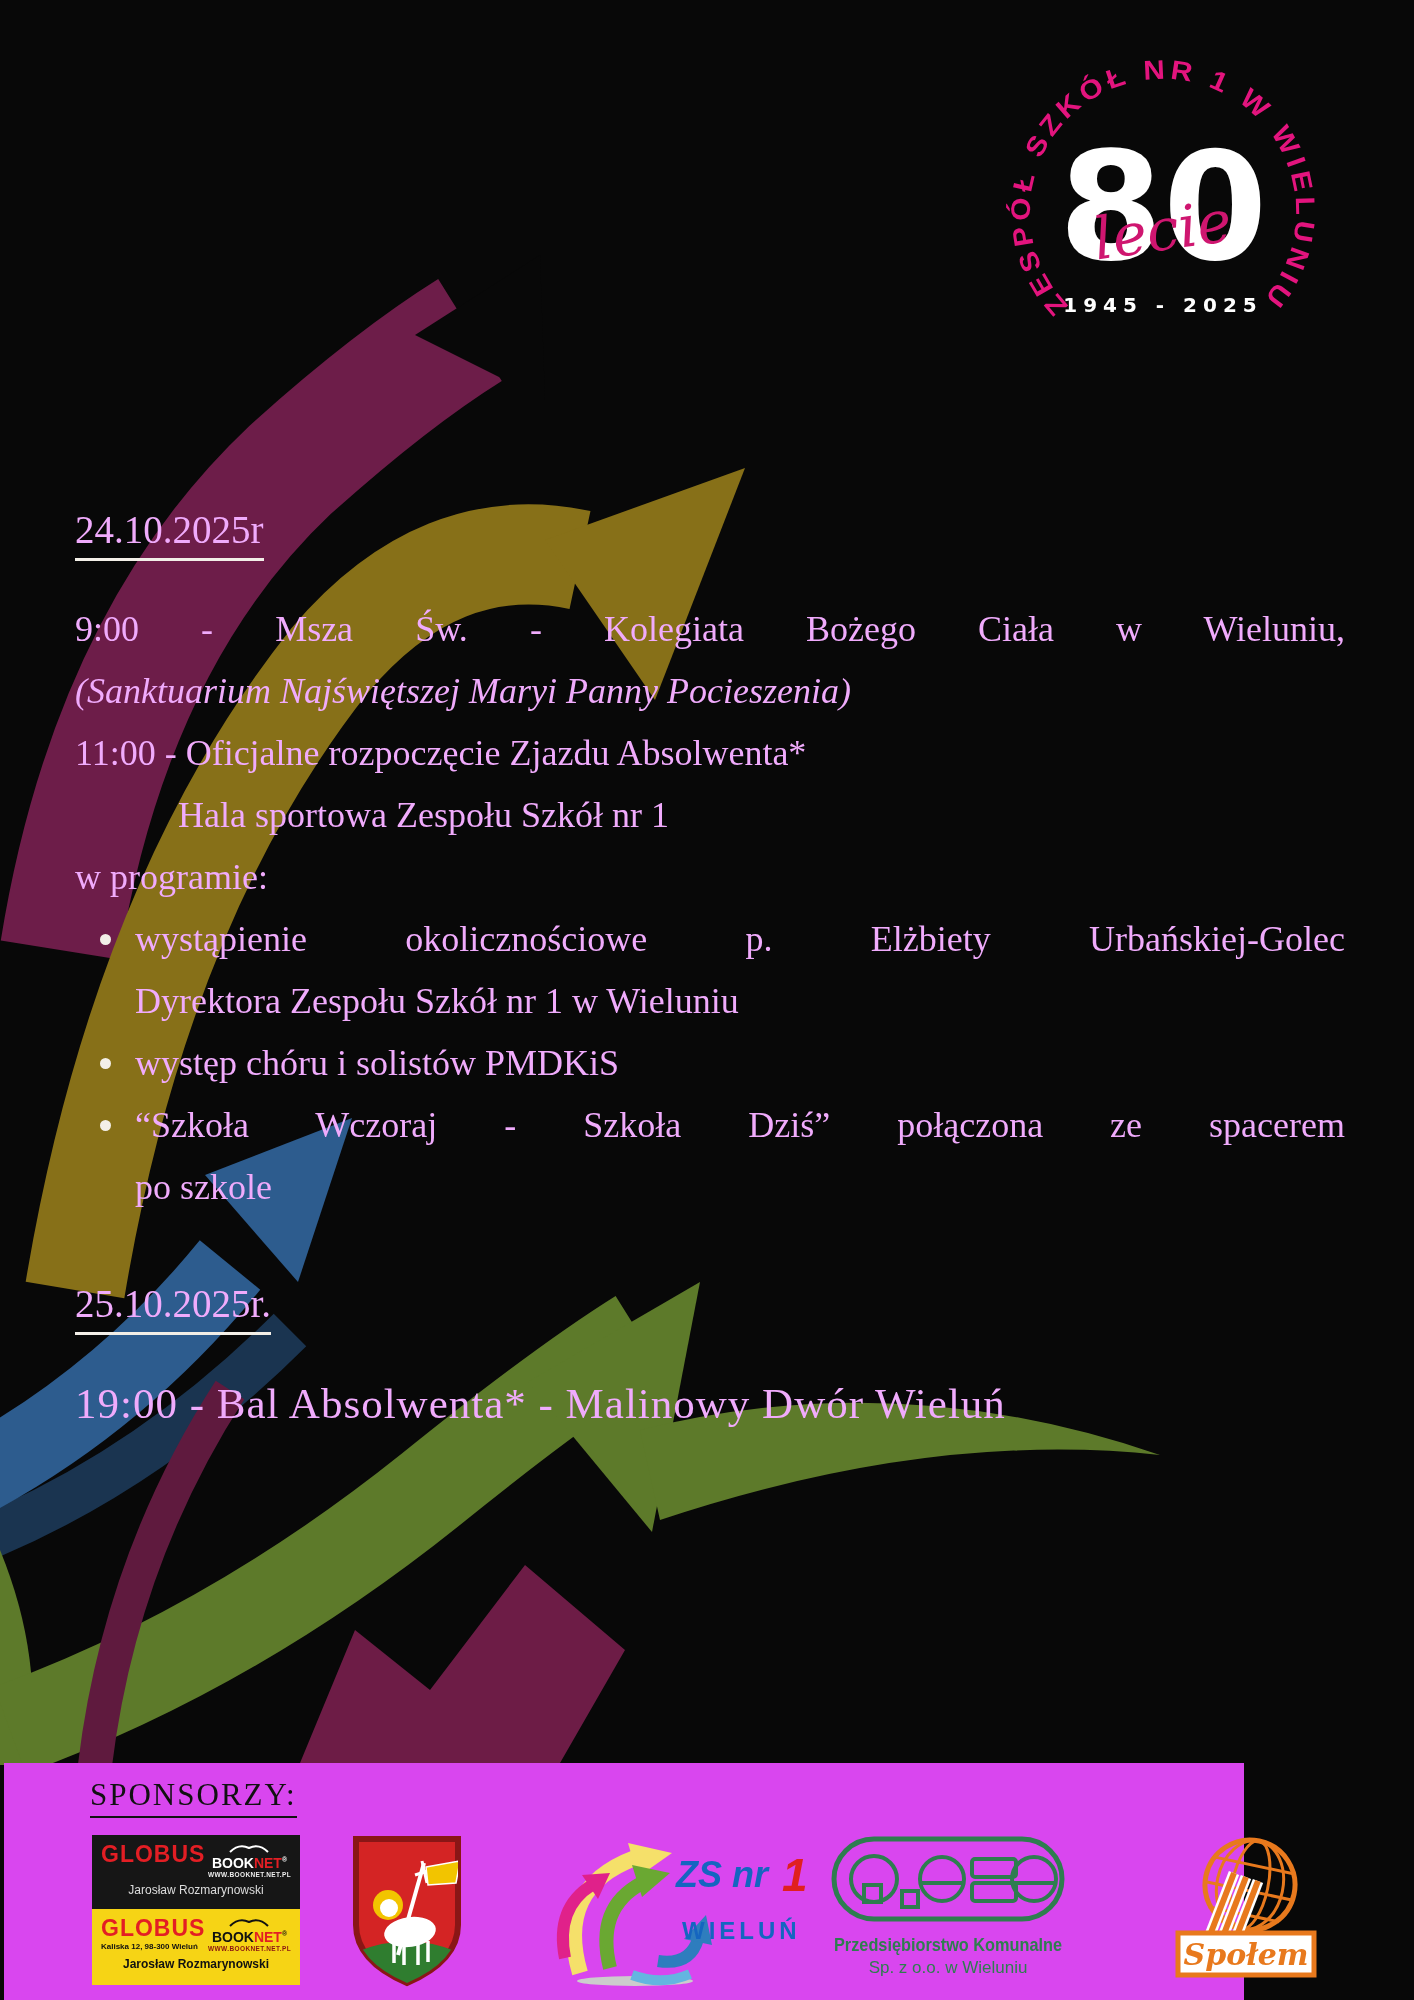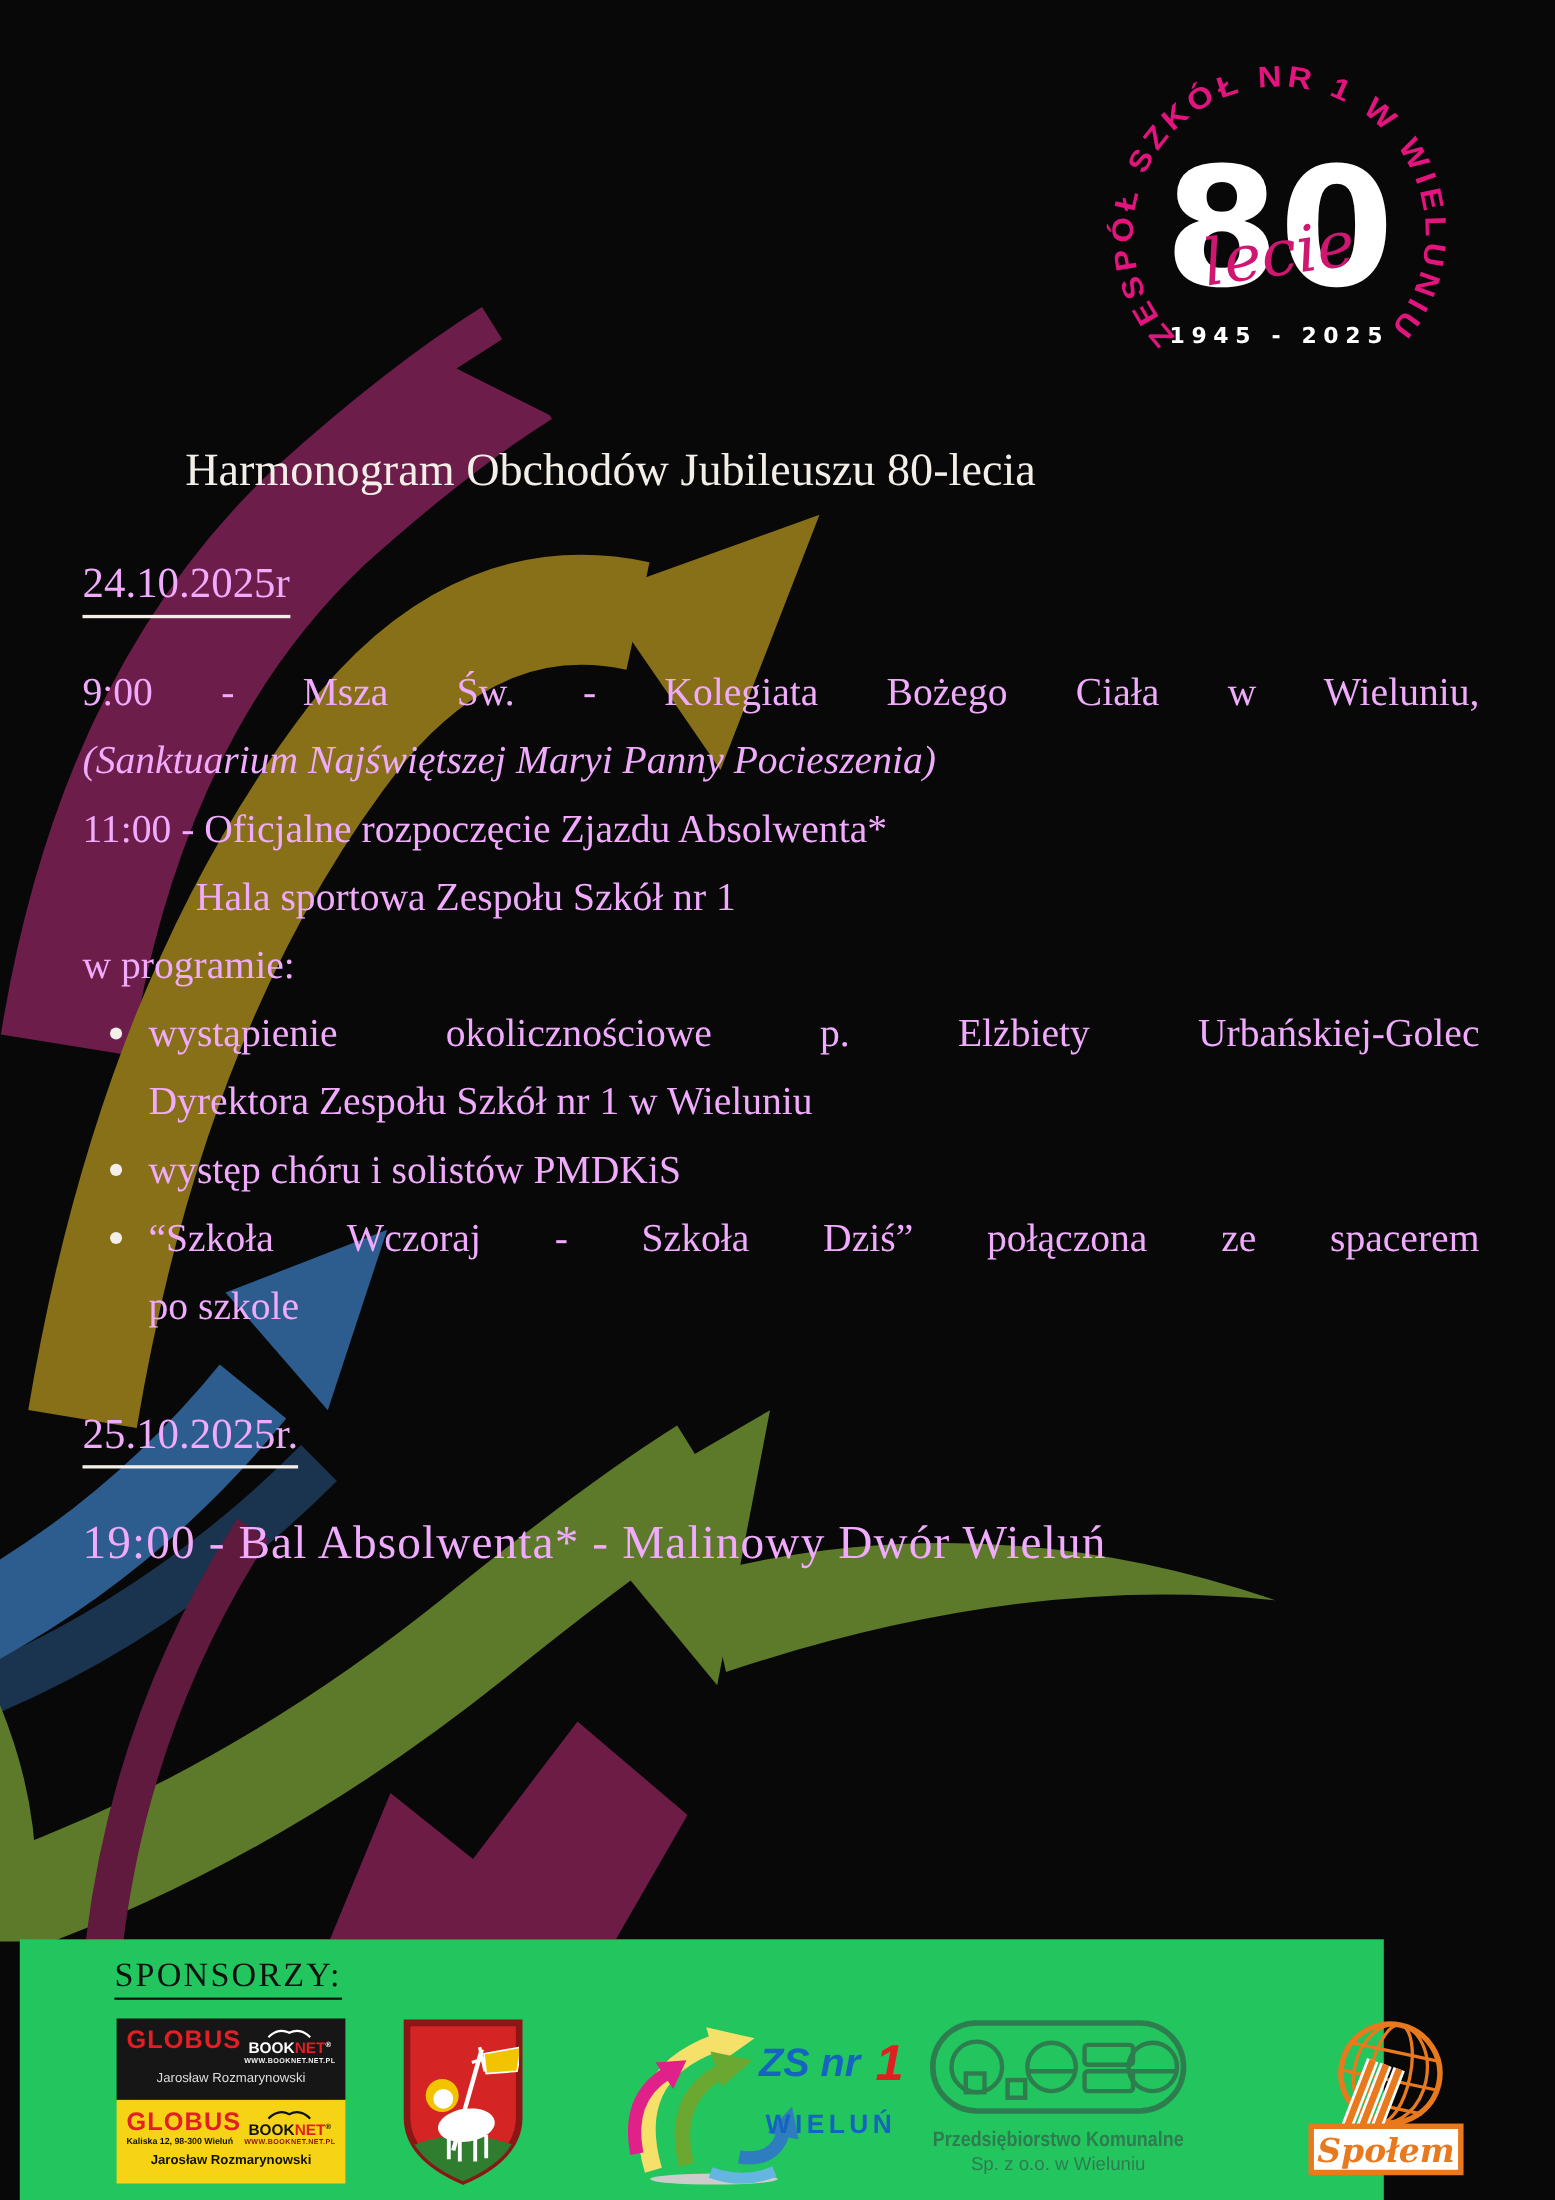--- a/index.html
+++ b/index.html
@@ -37,22 +37,22 @@
   .line.indent { padding-left:103px; }
   ul.bullets { margin:0; padding:0; list-style:none; }
   li.bullet-item { display:flex; }
   .dot { flex:none; width:11px; height:11px; border-radius:50%; background:#f3efe8; margin:26px 0 0 25px; }
   .li-body { flex:1; margin-left:24px; }
   .event { margin-top:42px; font-size:43px; line-height:52px; letter-spacing:1px; }
   .footnote { margin-top:44px; padding-left:22px; font-size:34px; line-height:44px; }
 
   
   .footer {
-    position:absolute; left:18px; top:1763px; width:1240px; height:237px;
-    background:#22c55e; z-index:3; font-family:"Liberation Sans", sans-serif;
+    position:absolute; left:4px; top:1763px; width:1240px; height:237px;
+    background:#d946ef; z-index:3; font-family:"Liberation Sans", sans-serif;
   }
   .sponsors-heading {
     position:absolute; left:86px; top:14px;
     font-family:"Liberation Serif", serif; font-size:31px; letter-spacing:2px;
     color:#111; border-bottom:2px solid #111; padding-bottom:3px;
   }
   .logo-abs { position:absolute; }
 
   
   .globus { left:88px; top:72px; width:208px; }
@@ -112,21 +112,20 @@
       <path id="ringPath" d="M 66 262 A 133 133 0 1 1 254 262" fill="none"></path>
     </defs>
     <text class="ring" fill="#e3147e">
       <textPath href="#ringPath" textLength="620" lengthAdjust="spacingAndGlyphs">ZESPÓŁ SZKÓŁ NR 1 W WIELUNIU</textPath>
     </text>
     <text class="big80" x="160" y="215" text-anchor="middle" fill="#ffffff">80</text>
     <text class="lecie" x="160" y="206" text-anchor="middle" fill="#cf1670" transform="rotate(-8 160 190)">lecie</text>
     <text class="years" x="160" y="268" text-anchor="middle" fill="#ffffff">1945 - 2025</text>
   </svg>
 
-  <div class="title">Harmonogram Obchodów Jubileuszu 80-lecia</div>
 
   <div class="content">
     <div class="date">24.10.2025r</div>
 
     <div class="para">
       <div class="line stretch">9:00 - Msza Św. - Kolegiata Bożego Ciała w Wieluniu,</div>
       <div class="line it">(Sanktuarium Najświętszej Maryi Panny Pocieszenia)</div>
       <div class="line">11:00 - Oficjalne rozpoczęcie Zjazdu Absolwenta*</div>
       <div class="line indent">Hala sportowa Zespołu Szkół nr 1</div>
       <div class="line">w programie:</div>

